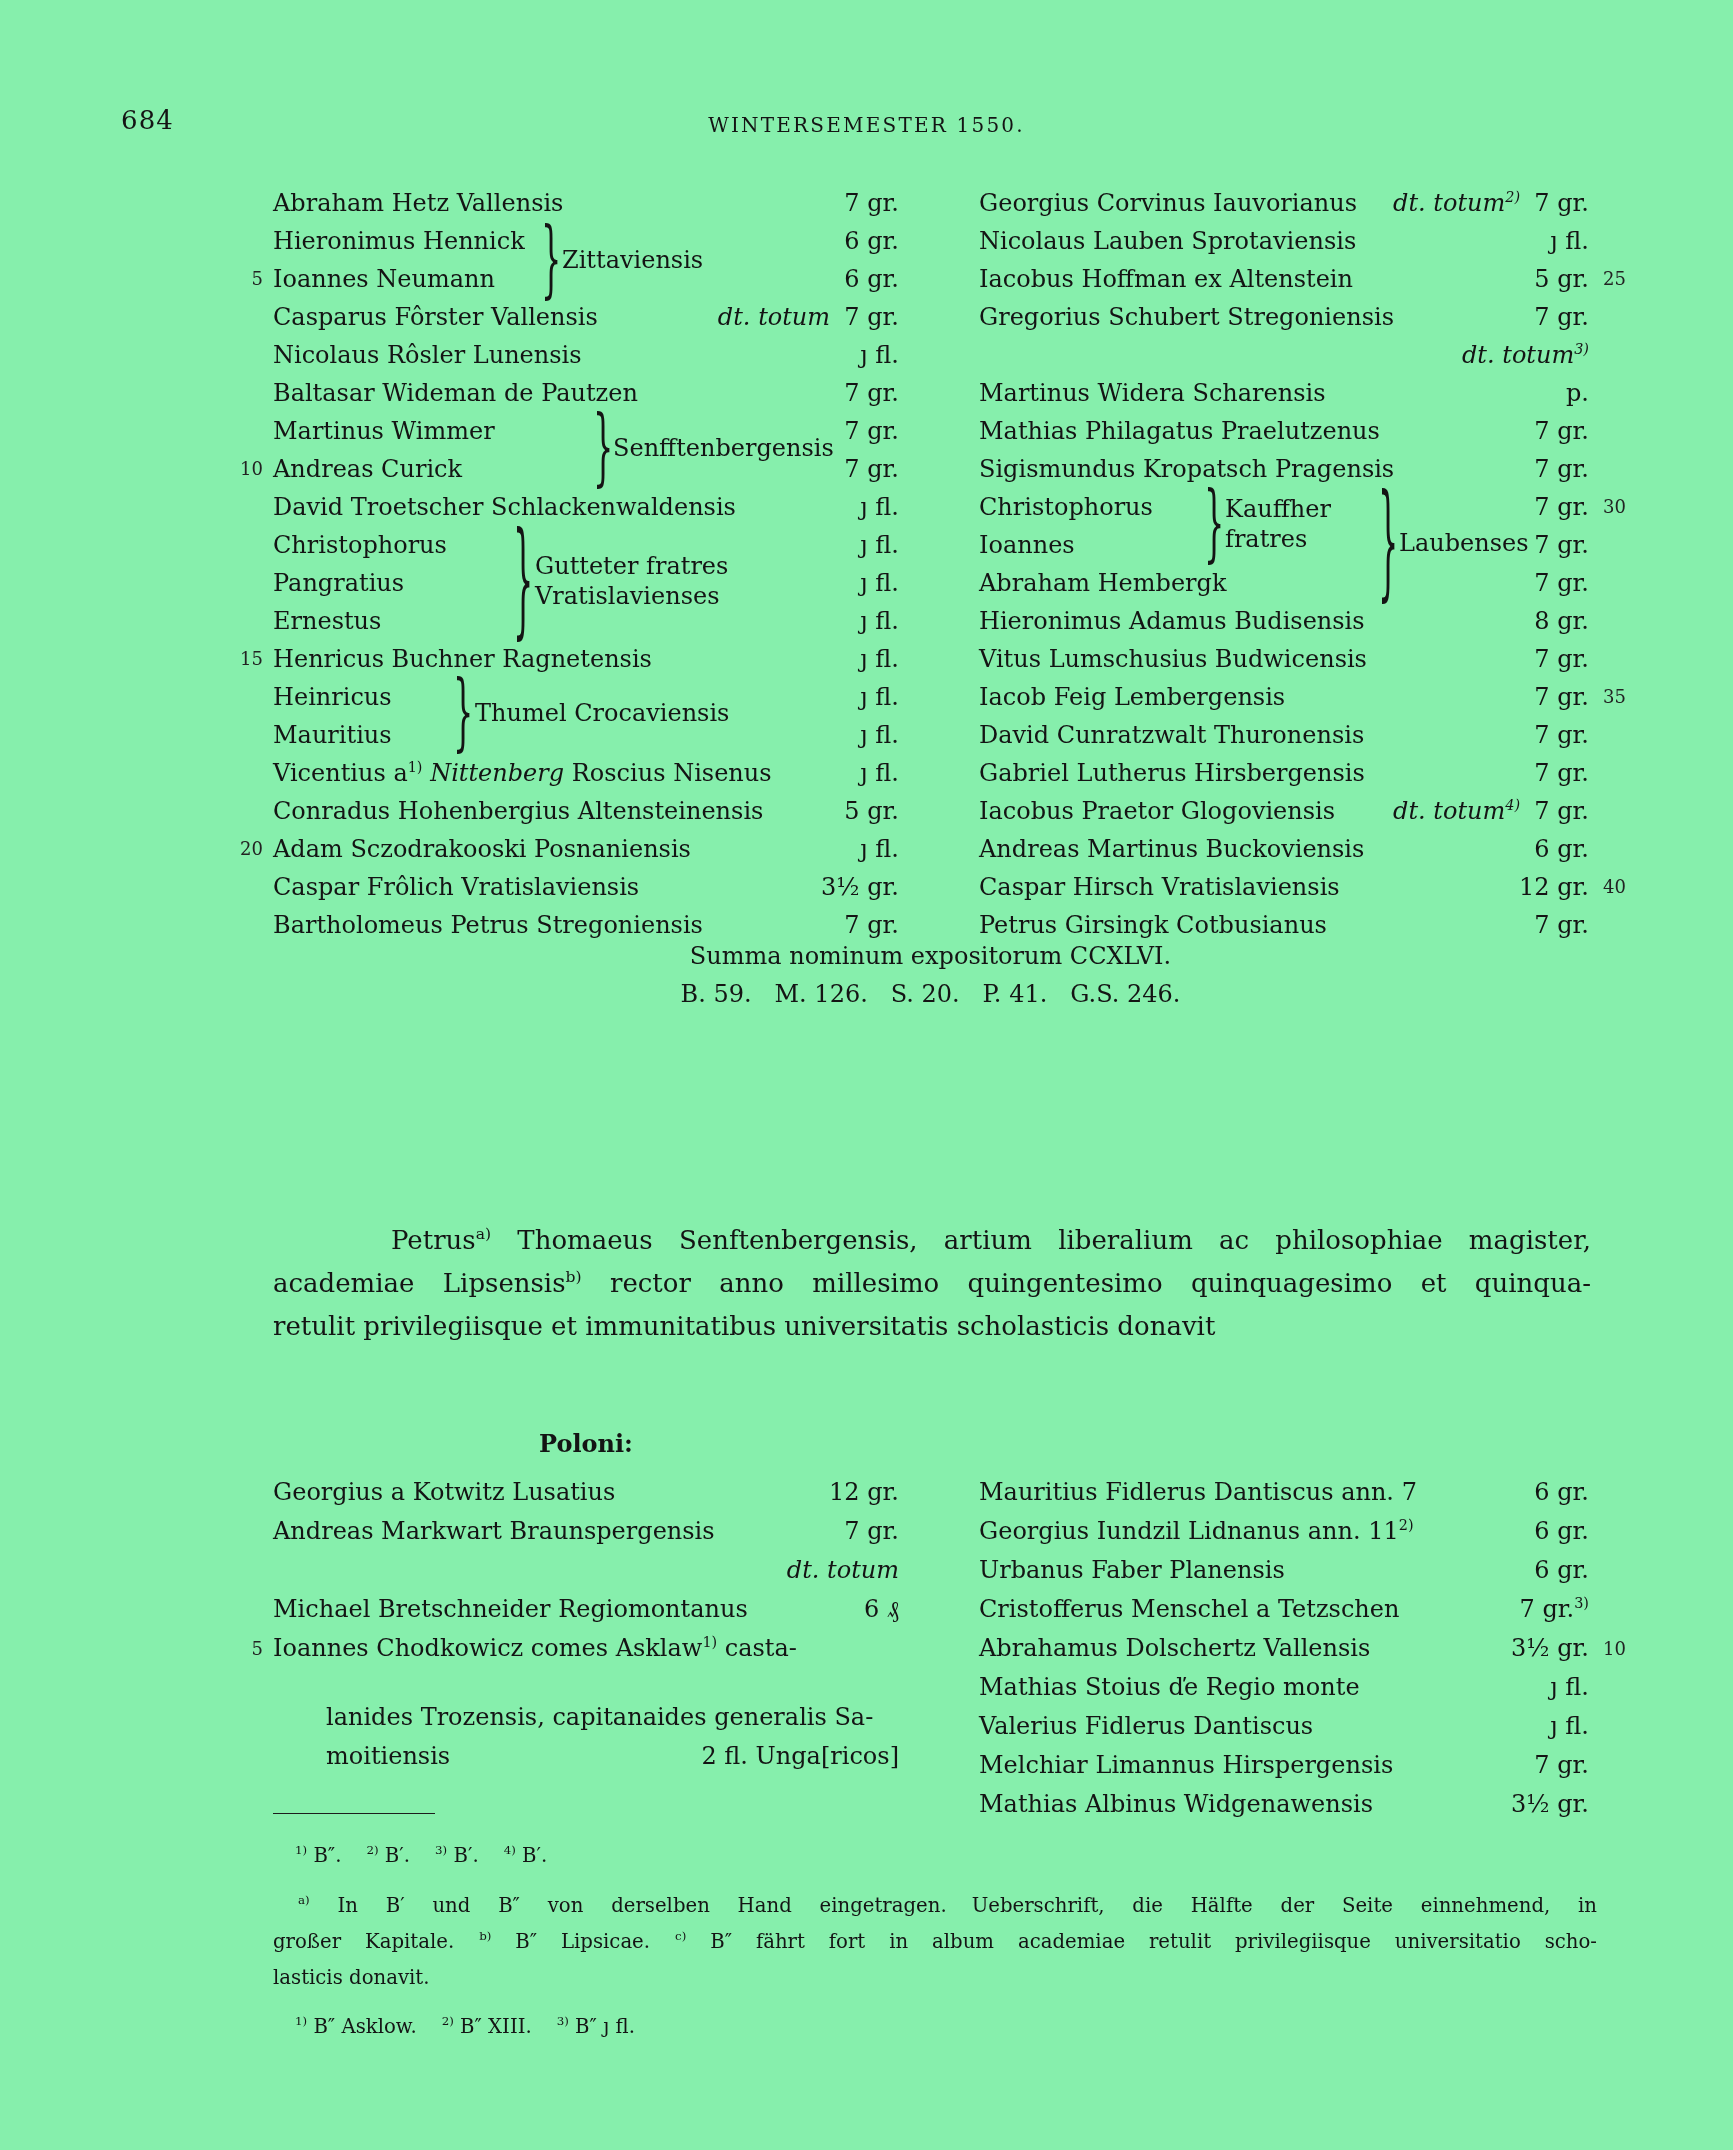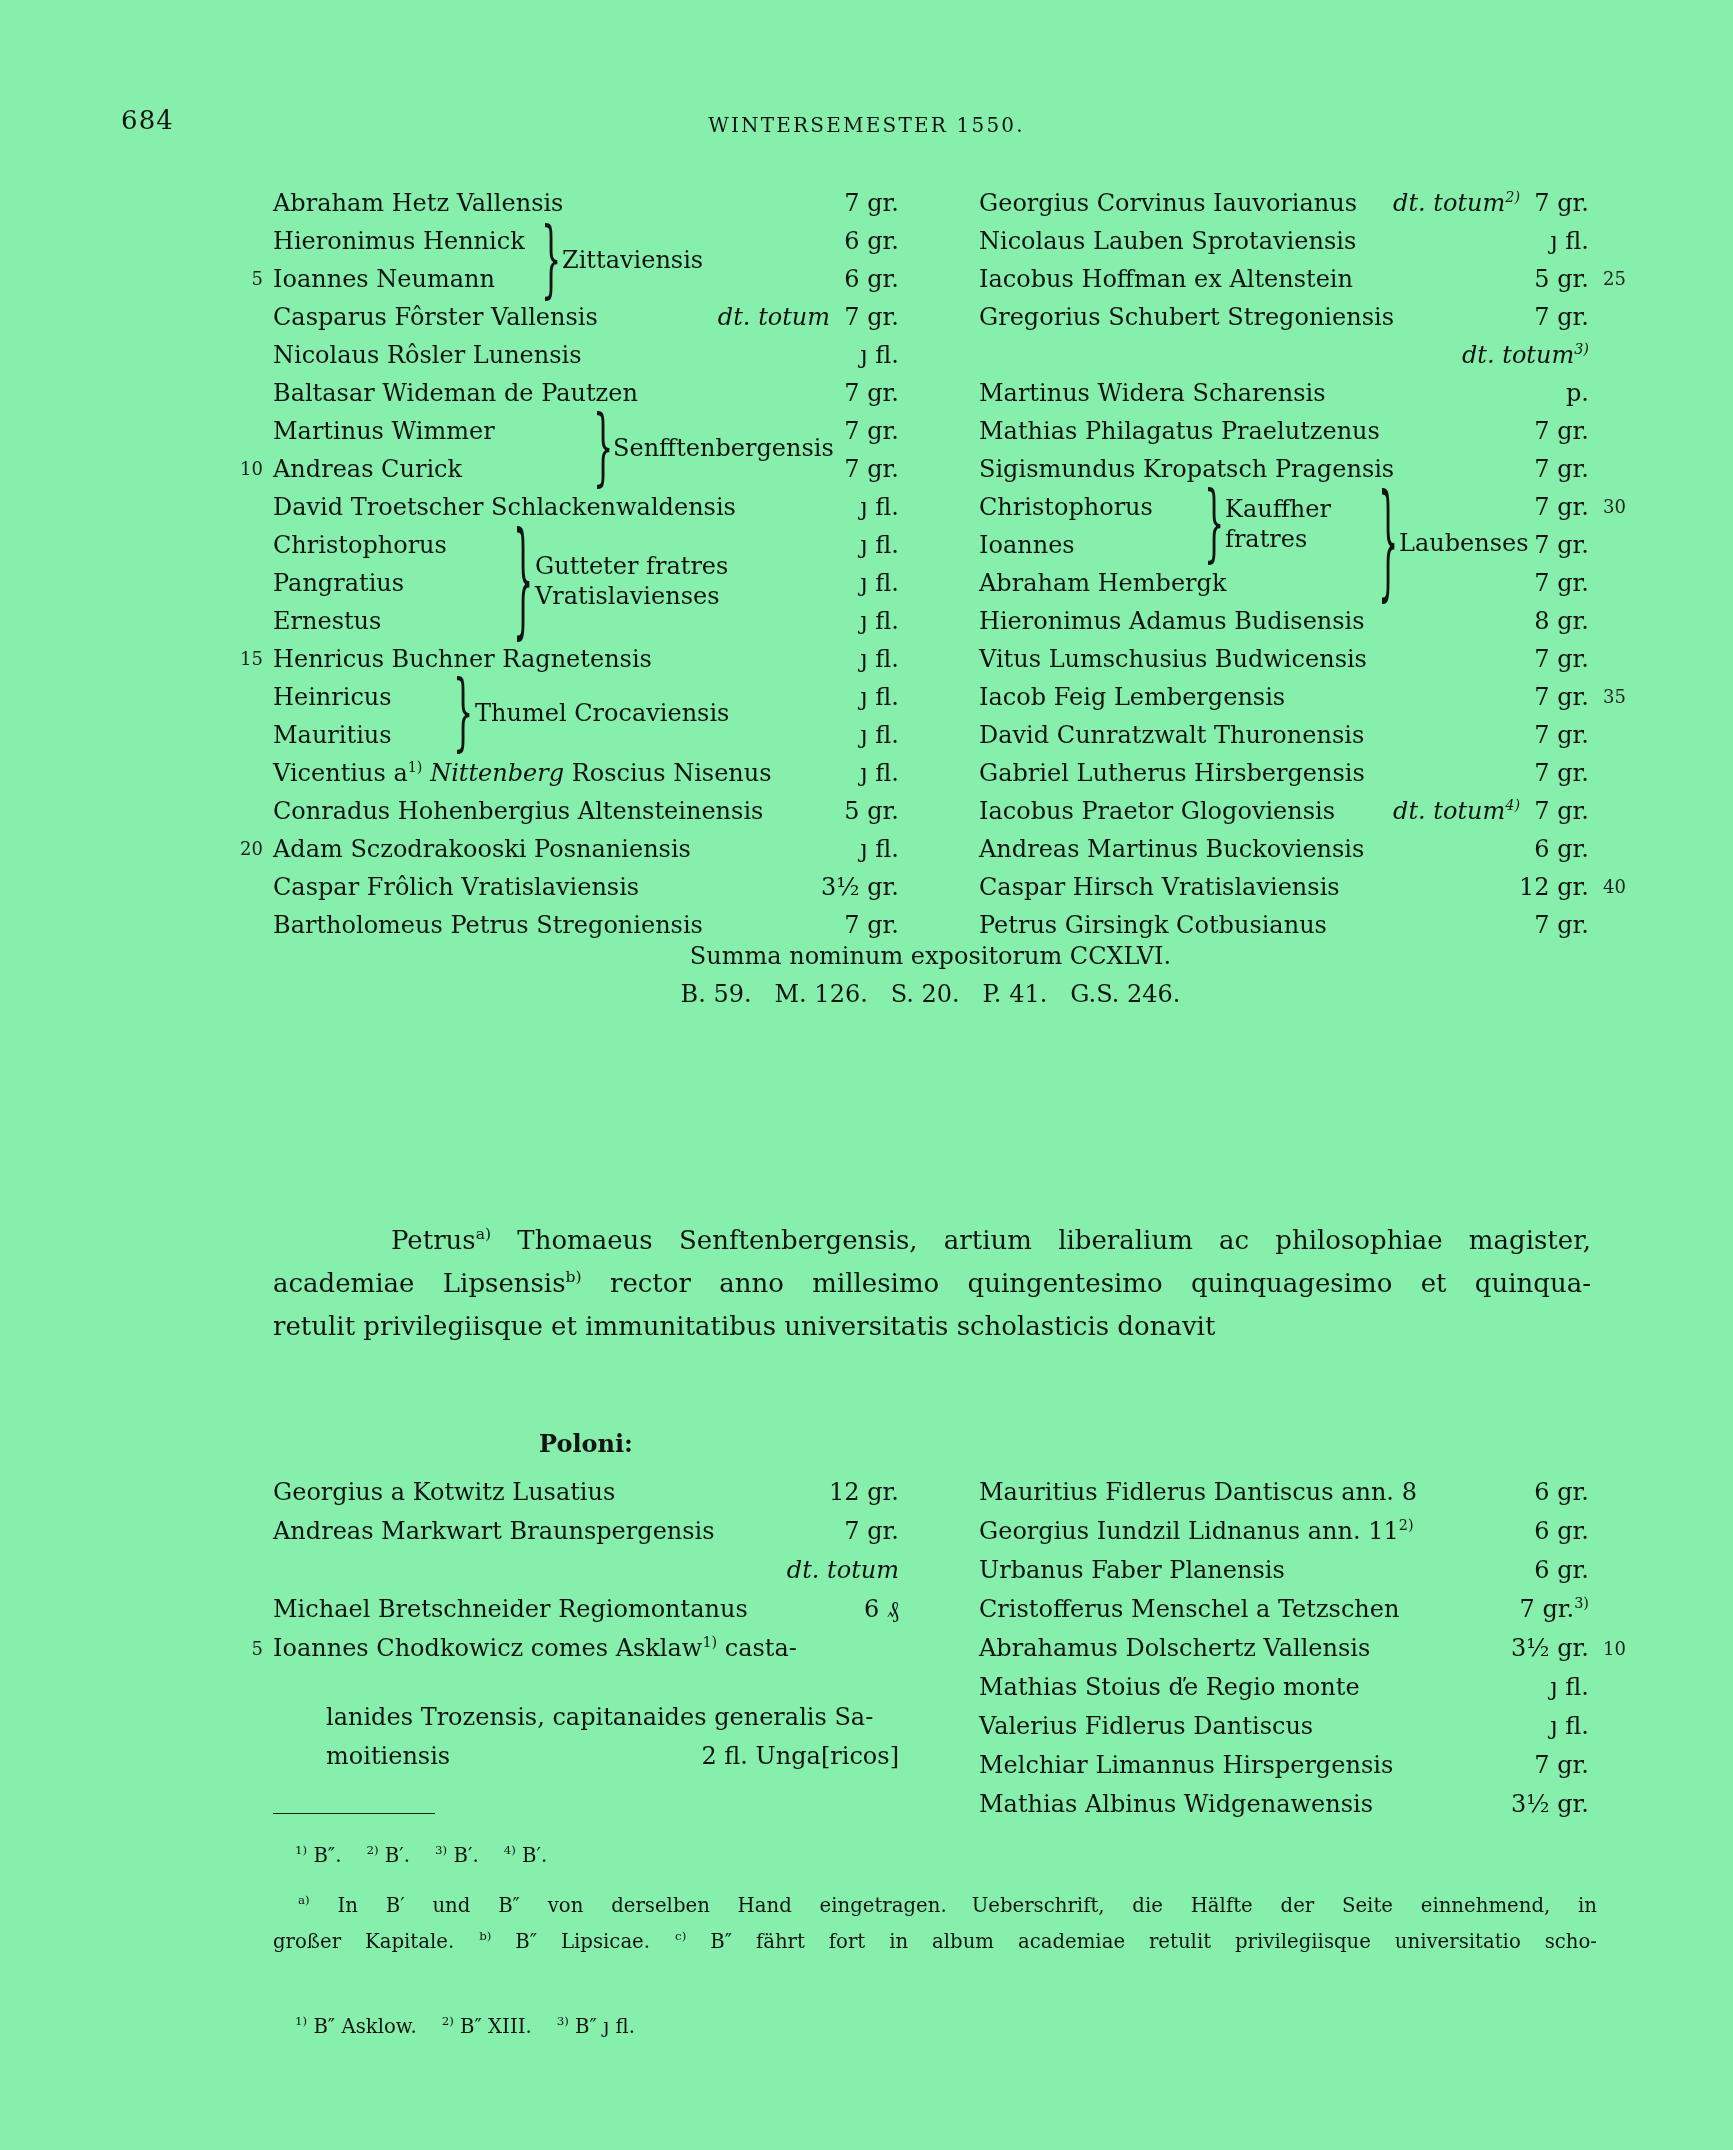--- a/index.html
+++ b/index.html
@@ -365,21 +365,21 @@
           <span class="fill"></span>
         </div>
         <div class="row ind">
           <span class="nm"><span class="sg-r">moitiensis</span></span>
           <span class="fill"></span>
           <span class="amt"><span class="sg-r">2 fl. Unga[ricos]</span></span>
         </div>
       </div>
     <div class="polcol r" id="pol-r">
         <div class="row">
-          <span class="nm"><span class="sg-r">Mauritius Fidlerus Dantiscus ann. 8</span></span>
+          <span class="nm"><span class="sg-r">Mauritius Fidlerus Dantiscus ann. 7</span></span>
           <span class="fill"></span>
           <span class="amt"><span class="sg-r">6 gr.</span></span>
         </div>
         <div class="row">
           <span class="nm"><span class="sg-r">Georgius Iundzil Lidnanus ann. 11</span><span class="sg-s">2)</span></span>
           <span class="fill"></span>
           <span class="amt"><span class="sg-r">6 gr.</span></span>
         </div>
         <div class="row">
           <span class="nm"><span class="sg-r">Urbanus Faber Planensis</span></span>
@@ -418,17 +418,18 @@
           <span class="amt"><span class="sg-r">3½ gr.</span></span>
         </div>
       </div>
   </div>
 
   <div class="fnrule"></div>
   <div class="fnline" id="fn1" style="left:295px;top:1844px;"><span class="sg-s">1)</span><span class="sg-r"> B″.</span><span class="sg-g"></span><span class="sg-s">2)</span><span class="sg-r"> B′.</span><span class="sg-g"></span><span class="sg-s">3)</span><span class="sg-r"> B′.</span><span class="sg-g"></span><span class="sg-s">4)</span><span class="sg-r"> B′.</span></div>
   <div class="fnblock" id="fnblock">
       <div class="pline ind1 just"><span class="sg-s">a)</span><span class="sg-r"> In B′ und B″ von derselben Hand eingetragen.</span><span class="sg-g"></span><span class="sg-r">Ueberschrift, die Hälfte der Seite einnehmend, in</span></div>
       <div class="pline just"><span class="sg-r">großer Kapitale.</span><span class="sg-g"></span><span class="sg-s">b)</span><span class="sg-r"> B″ Lipsicae.</span><span class="sg-g"></span><span class="sg-s">c)</span><span class="sg-r"> B″ fährt fort in album academiae retulit privilegiisque universitatio scho-</span></div>
+      <div class="pline"><span class="sg-r">lasticis donavit.</span></div>
     </div>
   <div class="fnline" id="fn3" style="left:295px;top:2015px;"><span class="sg-s">1)</span><span class="sg-r"> B″ Asklow.</span><span class="sg-g"></span><span class="sg-s">2)</span><span class="sg-r"> B″ XIII.</span><span class="sg-g"></span><span class="sg-s">3)</span><span class="sg-r"> B″ ȷ fl.</span></div>
 
 </div>
 
 
 </body></html>

